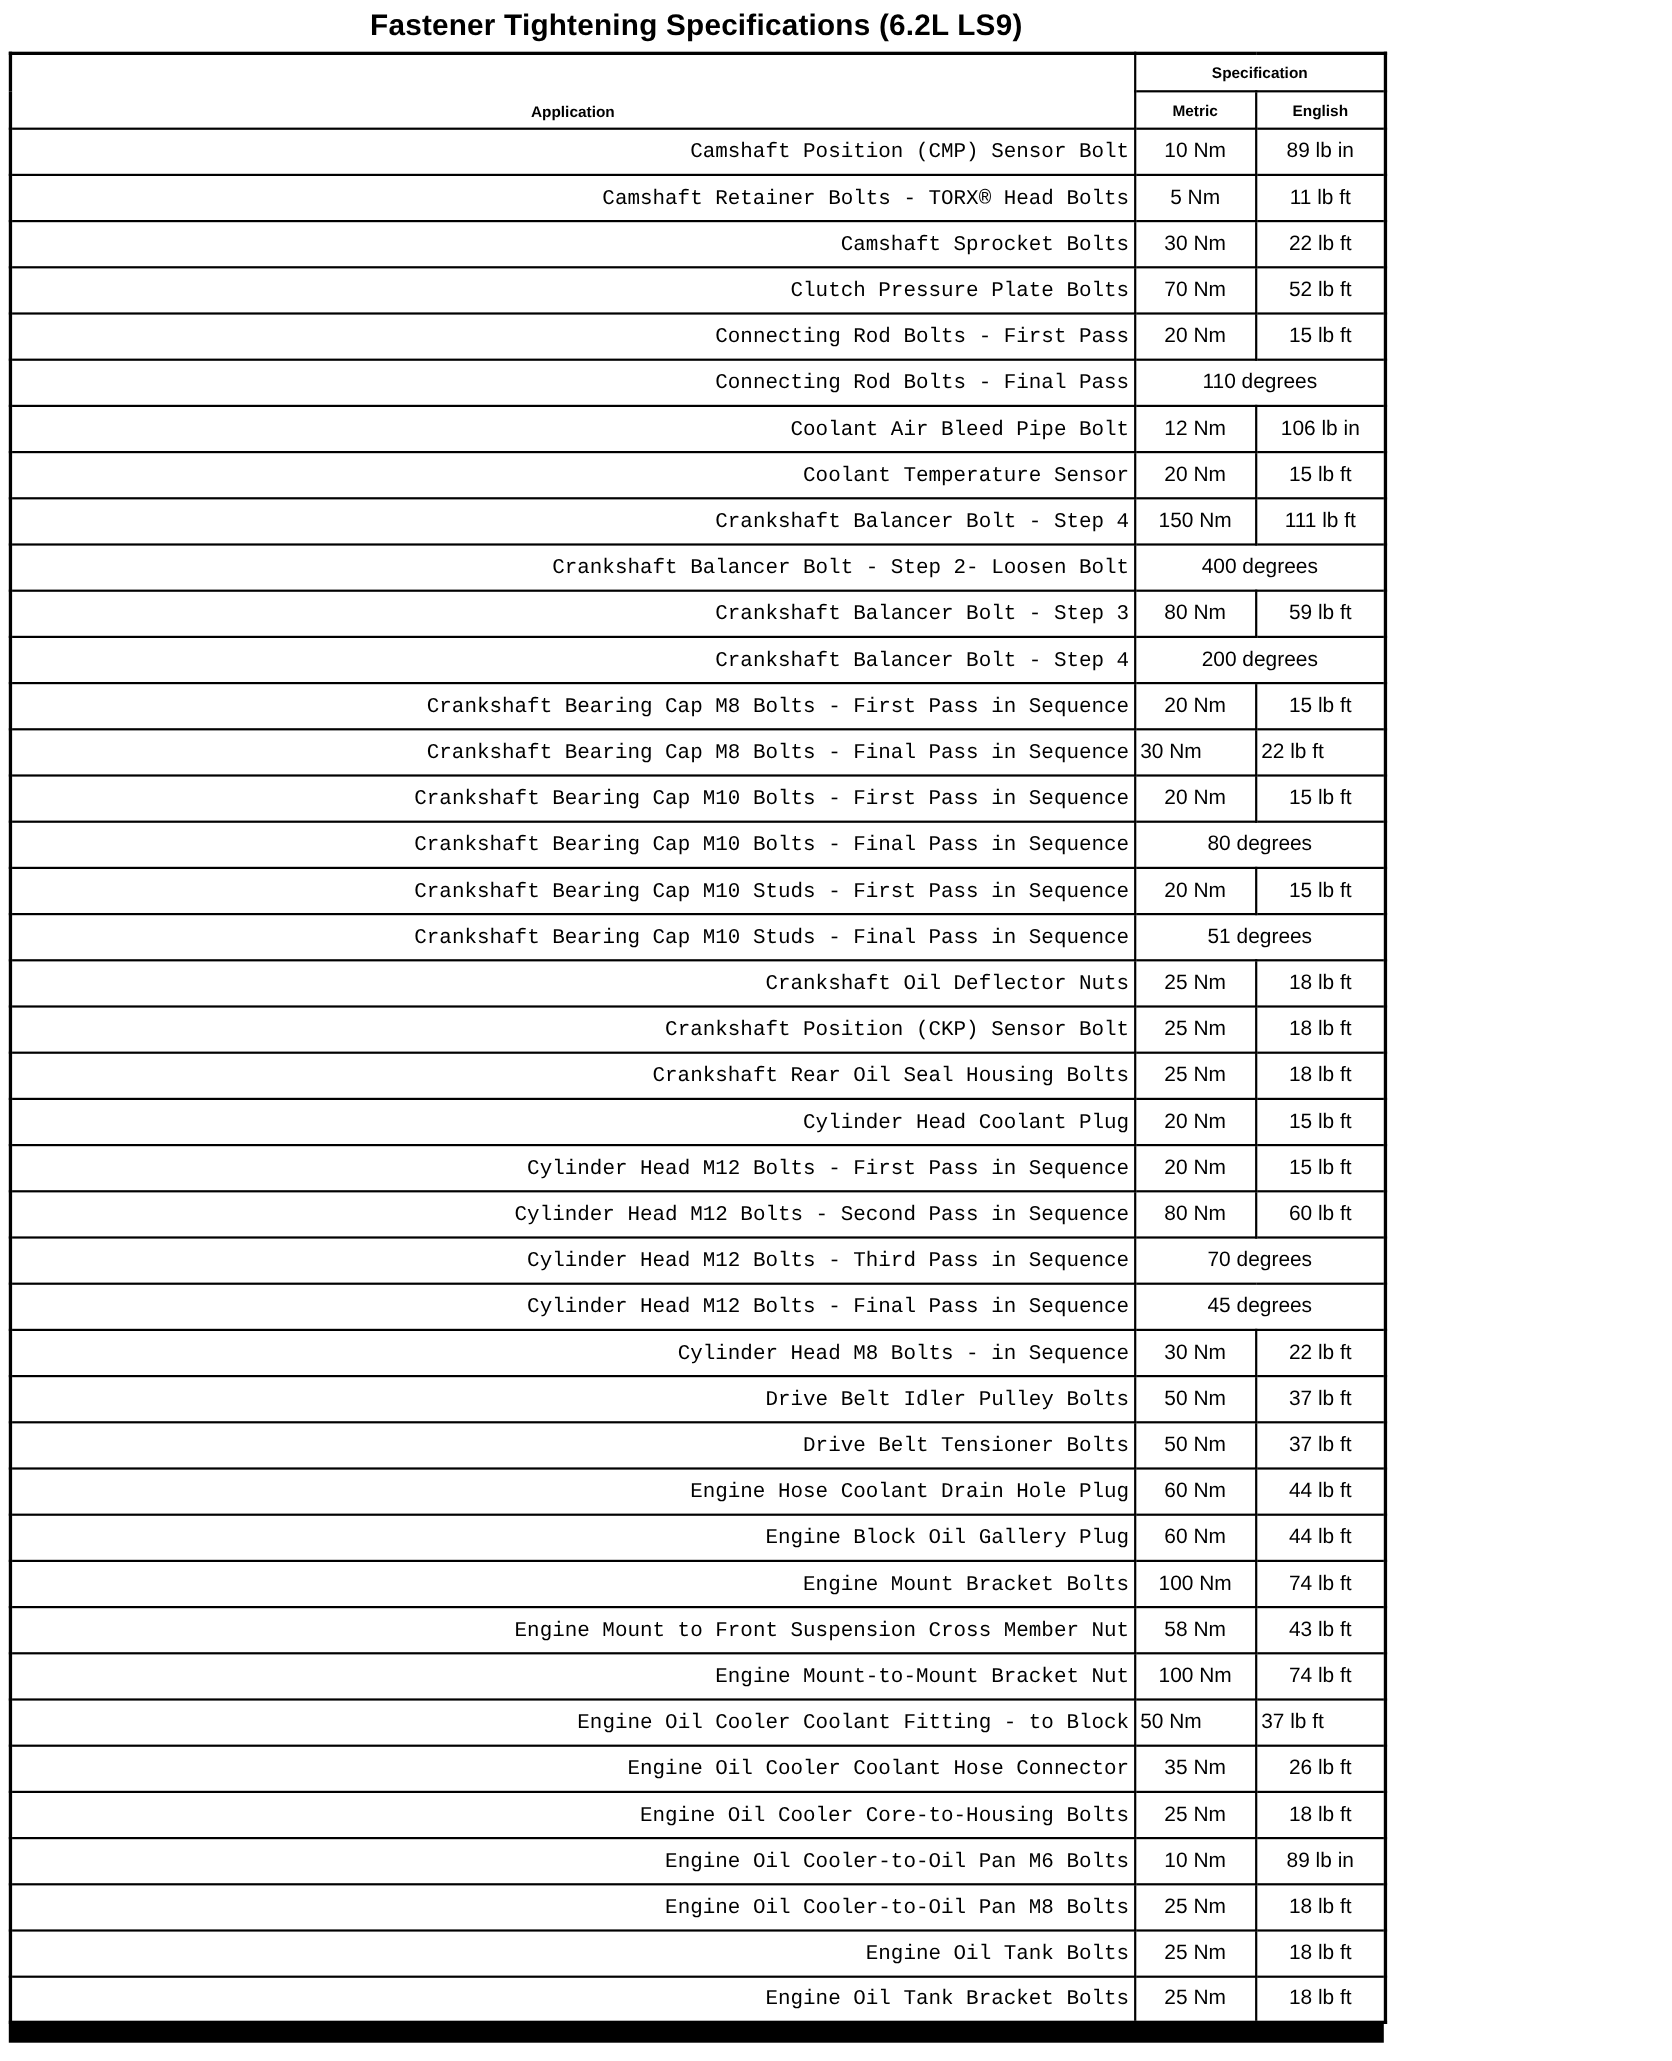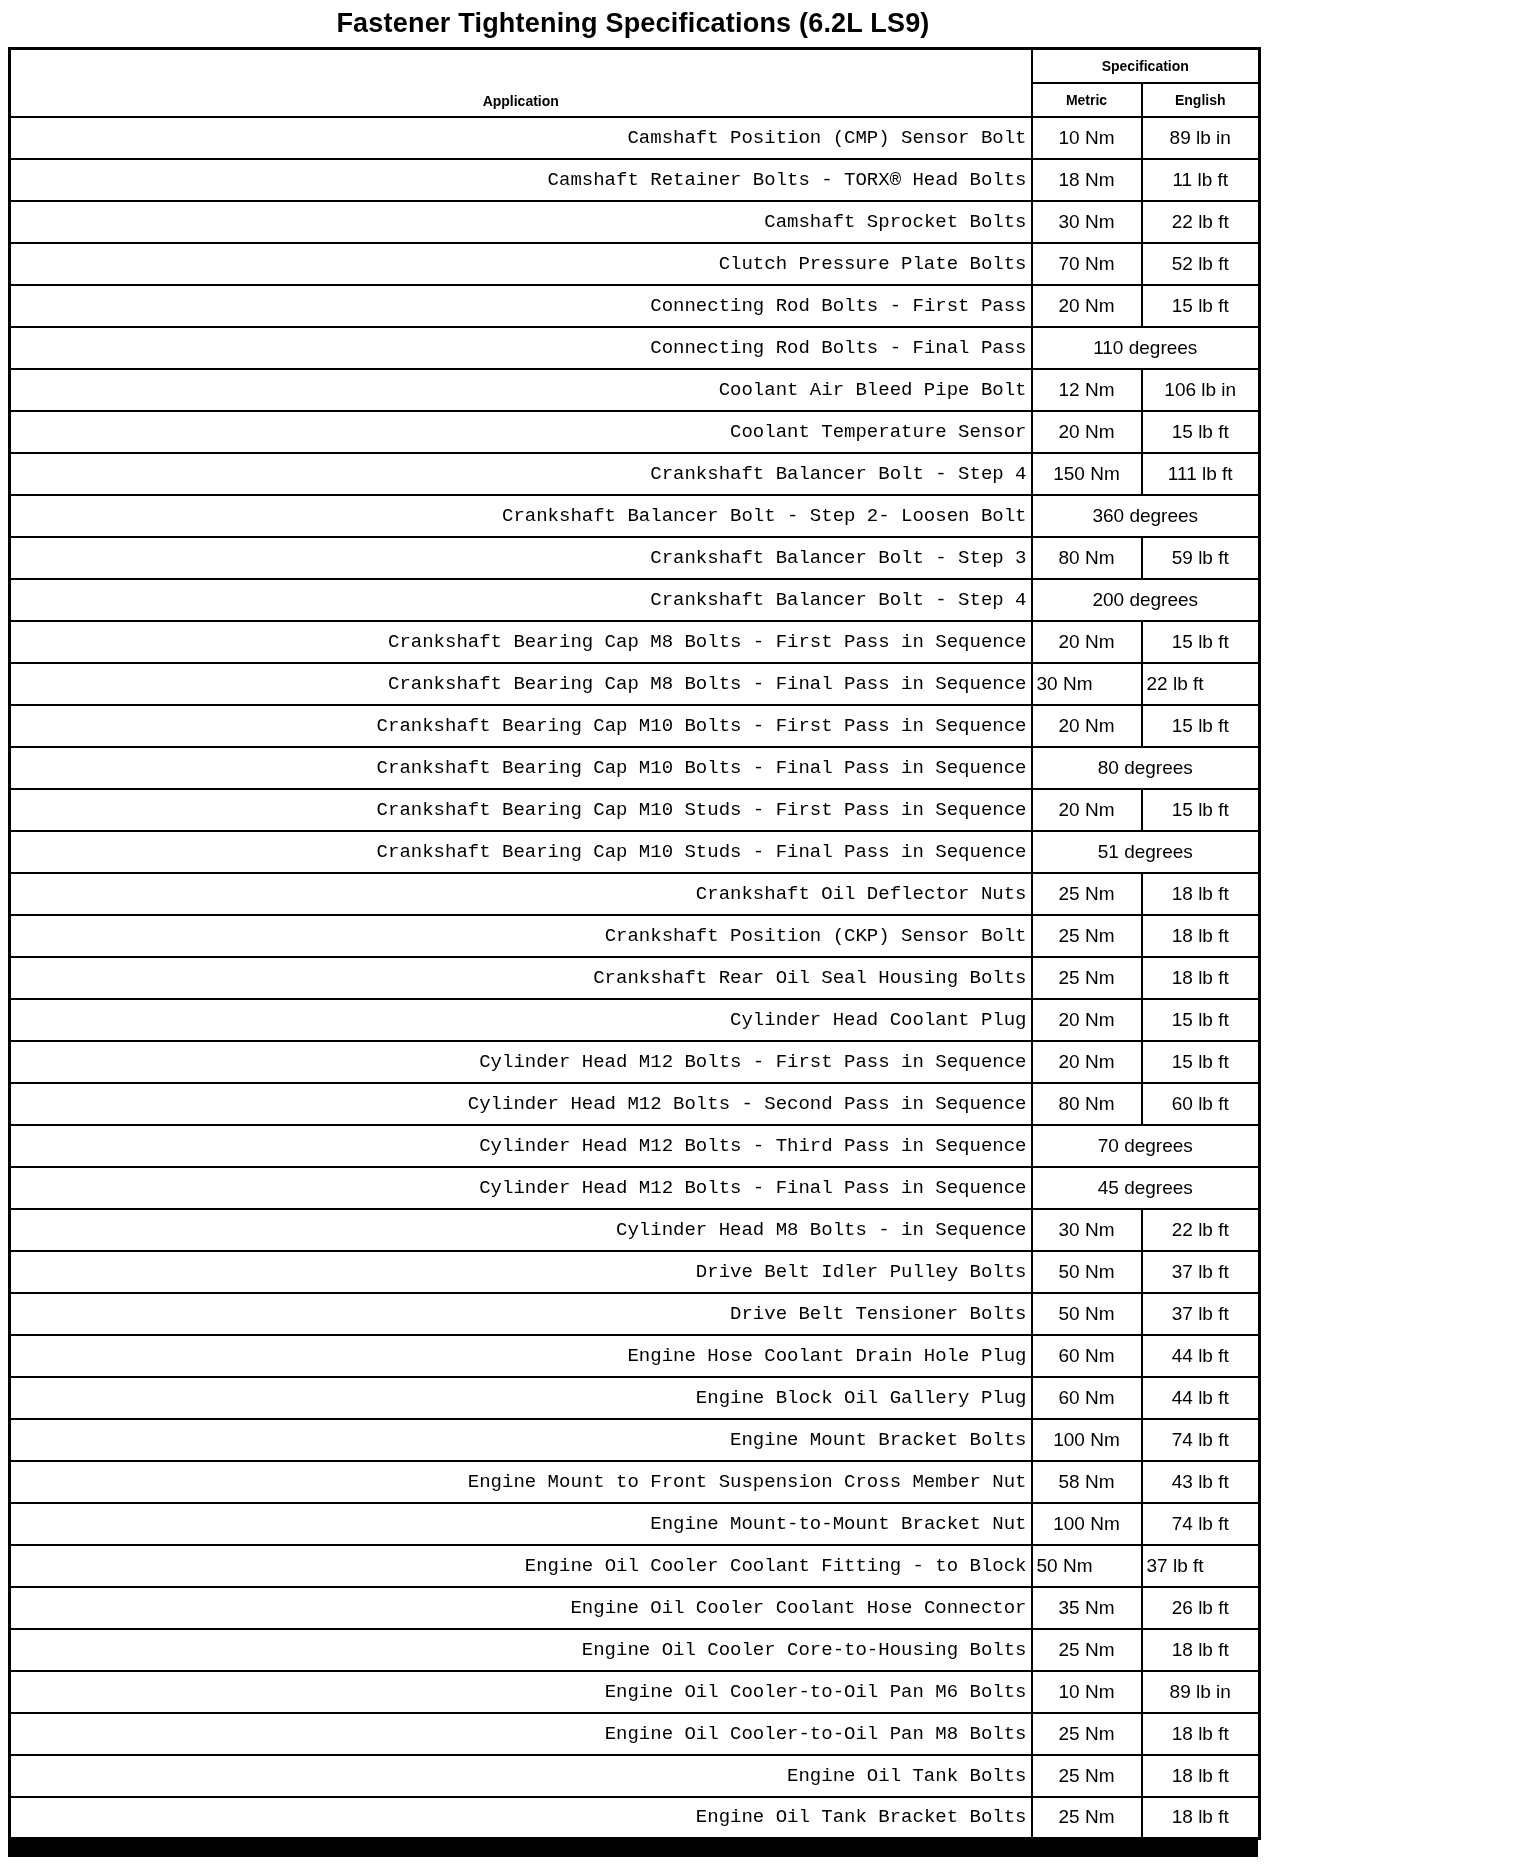--- a/index.html
+++ b/index.html
@@ -97,21 +97,21 @@
       </tr>
     </thead>
     <tbody id="spec-rows">
         <tr>
           <td class="app">Camshaft Position (CMP) Sensor Bolt</td>
           <td class="val">10 Nm</td>
           <td class="val">89 lb in</td>
         </tr>
         <tr>
           <td class="app">Camshaft Retainer Bolts - TORX® Head Bolts</td>
-          <td class="val">18 Nm</td>
+          <td class="val">5 Nm</td>
           <td class="val">11 lb ft</td>
         </tr>
         <tr>
           <td class="app">Camshaft Sprocket Bolts</td>
           <td class="val">30 Nm</td>
           <td class="val">22 lb ft</td>
         </tr>
         <tr>
           <td class="app">Clutch Pressure Plate Bolts</td>
           <td class="val">70 Nm</td>
@@ -136,21 +136,21 @@
           <td class="val">20 Nm</td>
           <td class="val">15 lb ft</td>
         </tr>
         <tr>
           <td class="app">Crankshaft Balancer Bolt - Step 4</td>
           <td class="val">150 Nm</td>
           <td class="val">111 lb ft</td>
         </tr>
         <tr>
           <td class="app">Crankshaft Balancer Bolt - Step 2- Loosen Bolt</td>
-          <td colspan="2" class="val">360 degrees</td>
+          <td colspan="2" class="val">400 degrees</td>
         </tr>
         <tr>
           <td class="app">Crankshaft Balancer Bolt - Step 3</td>
           <td class="val">80 Nm</td>
           <td class="val">59 lb ft</td>
         </tr>
         <tr>
           <td class="app">Crankshaft Balancer Bolt - Step 4</td>
           <td colspan="2" class="val">200 degrees</td>
         </tr>

